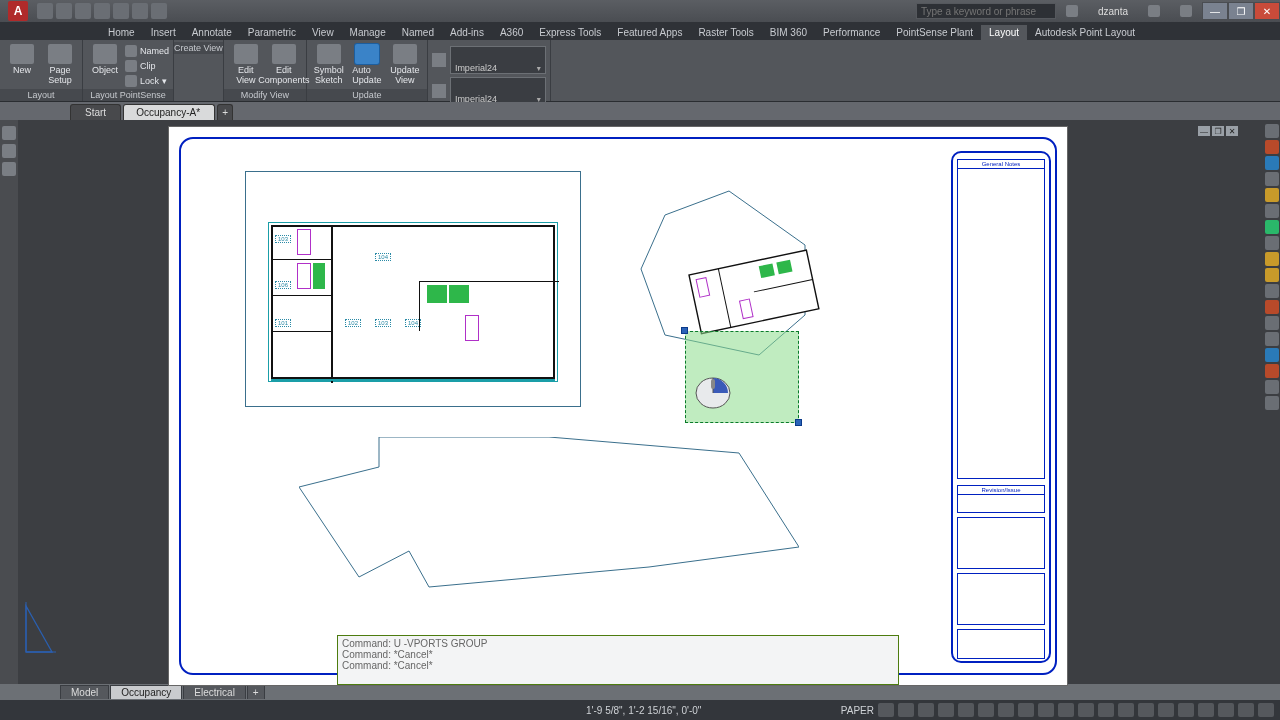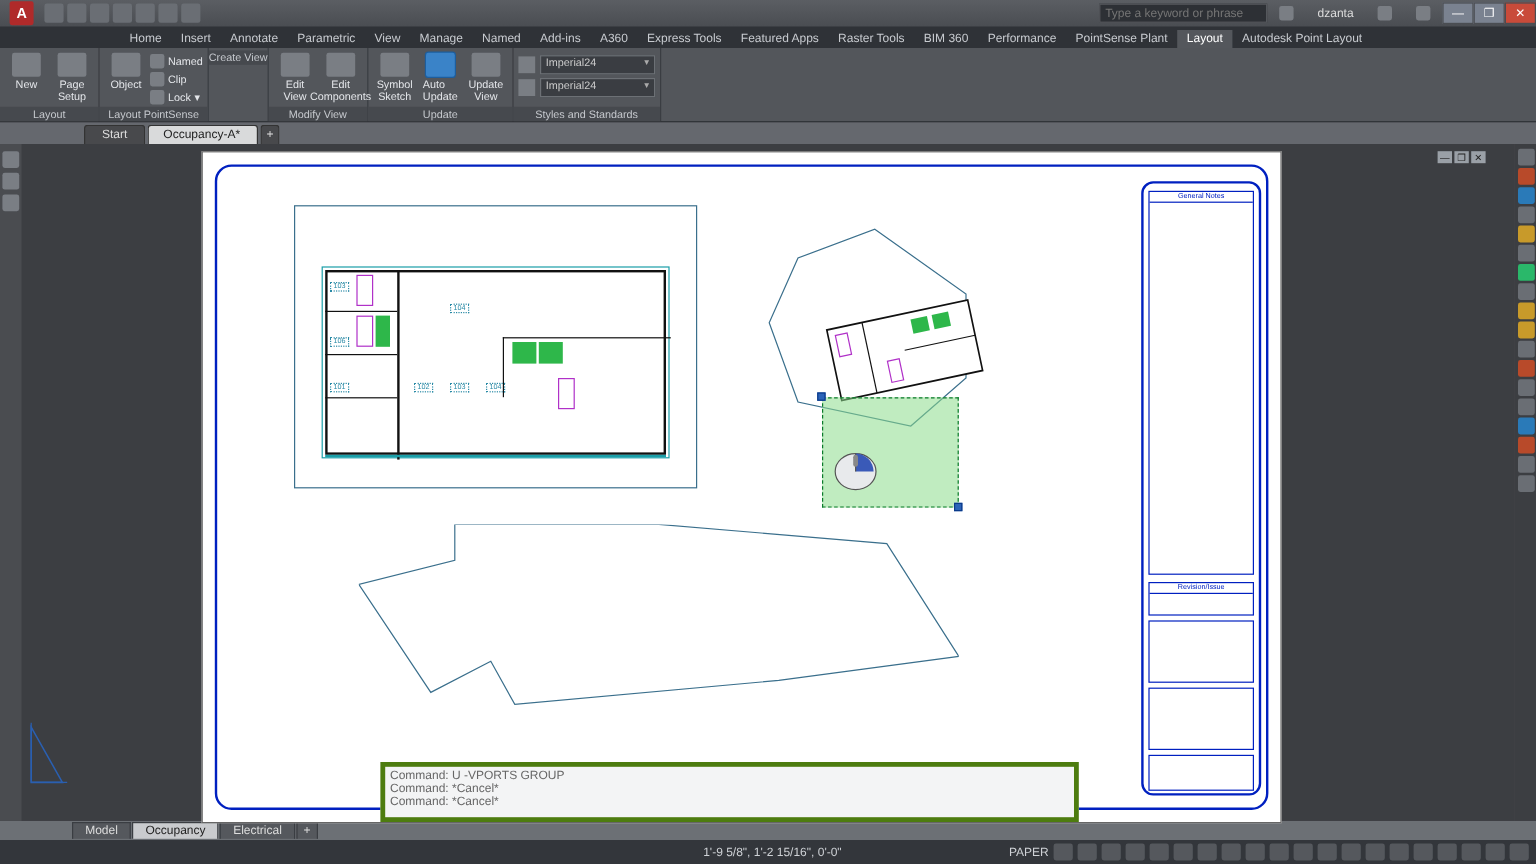--- a/index.html
+++ b/index.html
@@ -29,21 +29,21 @@
 .ribbon { height: 62px; background: #53565b; display: flex; align-items: stretch; border-bottom: 1px solid #2a2d31; }
 .ribbon-group { display: flex; flex-direction: column; border-right: 1px solid #3a3d42; padding: 2px 4px 0 4px; }
 .ribbon-group .buttons { display: flex; gap: 2px; flex: 1; align-items: flex-start; }
 .ribbon-group .label { font-size: 9px; color: #c6c9ce; text-align: center; height: 12px; background: #46494e; margin: 0 -4px; line-height: 12px; }
 .rbtn-lg { width: 36px; display: flex; flex-direction: column; align-items: center; color: #e4e6ea; font-size: 9px; gap: 1px; padding-top: 2px; }
 .rbtn-lg .ico { width: 24px; height: 20px; background: #7a7e84; border-radius: 2px; }
 .rbtn-lg.active .ico { background: #3a83c8; box-shadow: 0 0 0 1px #1d5e9e; }
 .rbtn-sm-col { display: flex; flex-direction: column; gap: 1px; padding-top: 2px; }
 .rbtn-sm { display: flex; align-items: center; gap: 3px; color: #e4e6ea; font-size: 9px; height: 14px; }
 .rbtn-sm .ico { width: 12px; height: 12px; background: #7a7e84; border-radius: 2px; }
-.style-combo { width: 96px; height: 16px; background: #3a3d42; border: 1px solid #6c7075; color: #ccc; font-size: 9px; padding: 0 4px; display: flex; align-items: flex-start; justify-content: space-between; }
+.style-combo { width: 96px; height: 28px; background: #3a3d42; border: 1px solid #6c7075; color: #ccc; font-size: 9px; padding: 0 4px; display: flex; align-items: flex-end; justify-content: space-between; }
 .style-combo::after { content: "▾"; font-size: 8px; color: #aaa; }
 
 
 .filetabs { height: 18px; background: #65686e; display: flex; align-items: flex-end; font-size: 10px; color: #ddd; padding-left: 70px; }
 .file-tab { padding: 2px 14px; background: #48494c; border: 1px solid #333; border-bottom: none; margin-right: 2px; border-radius: 3px 3px 0 0; }
 .file-tab.active { background: #d9dadb; color: #222; padding-left: 12px; }
 .file-tab.plus { width: 16px; text-align: center; padding: 2px 4px; }
 
 
 .workarea { flex: 1; display: flex; background: #4a4c50; position: relative; }
@@ -72,21 +72,21 @@
 .vp3 { position: absolute; left: 130px; top: 310px; width: 500px; height: 160px; }
 
 .title-block { position: absolute; right: 16px; top: 24px; width: 100px; height: 512px; border: 2px solid #0020c0; border-radius: 10px; }
 .tb-sec { position: absolute; left: 4px; right: 4px; border: 1px solid #0020c0; }
 .tb-hdr { text-align: center; font-size: 6px; color: #0020c0; padding: 1px 0; border-bottom: 1px solid #0020c0; }
 
 
 .ucs { position: absolute; left: 4px; bottom: 28px; width: 36px; height: 54px; }
 
 
-.cmdline { position: absolute; left: 148px; right: 168px; bottom: 0; height: 50px; background: #f3f4f5; border: 4px solid #4d7c0f; font-family: Consolas, monospace; font-size: 10px; color: #555; padding: 2px 4px; }
+.cmdline { position: absolute; left: 168px; right: 168px; bottom: 0; height: 50px; background: #f3f4f5; border: 1px solid #4d7c0f; font-family: Consolas, monospace; font-size: 10px; color: #555; padding: 2px 4px; }
 .cmdline .hist { color: #666; line-height: 11px; }
 .cmdline .prompt { position: absolute; left: 0; right: 0; bottom: 0; height: 15px; background: #fdfefe; border-top: 1px solid #aaa; padding: 1px 4px; color: #333; }
 .cmdline .prompt .kw { color: #2a5fb0; }
 
 
 .right-bar { width: 18px; background: #3c3e42; position: relative; }
 .right-tools { position: absolute; right: 0; top: 4px; width: 16px; display: flex; flex-direction: column; gap: 2px; align-items: center; }
 .rt { width: 14px; height: 14px; background: #6a6e74; border-radius: 2px; }
 .rt.c1{background:#b84a2a}.rt.c2{background:#2a7ab8}.rt.c3{background:#c89a2a}.rt.c4{background:#2ab86a}
 

